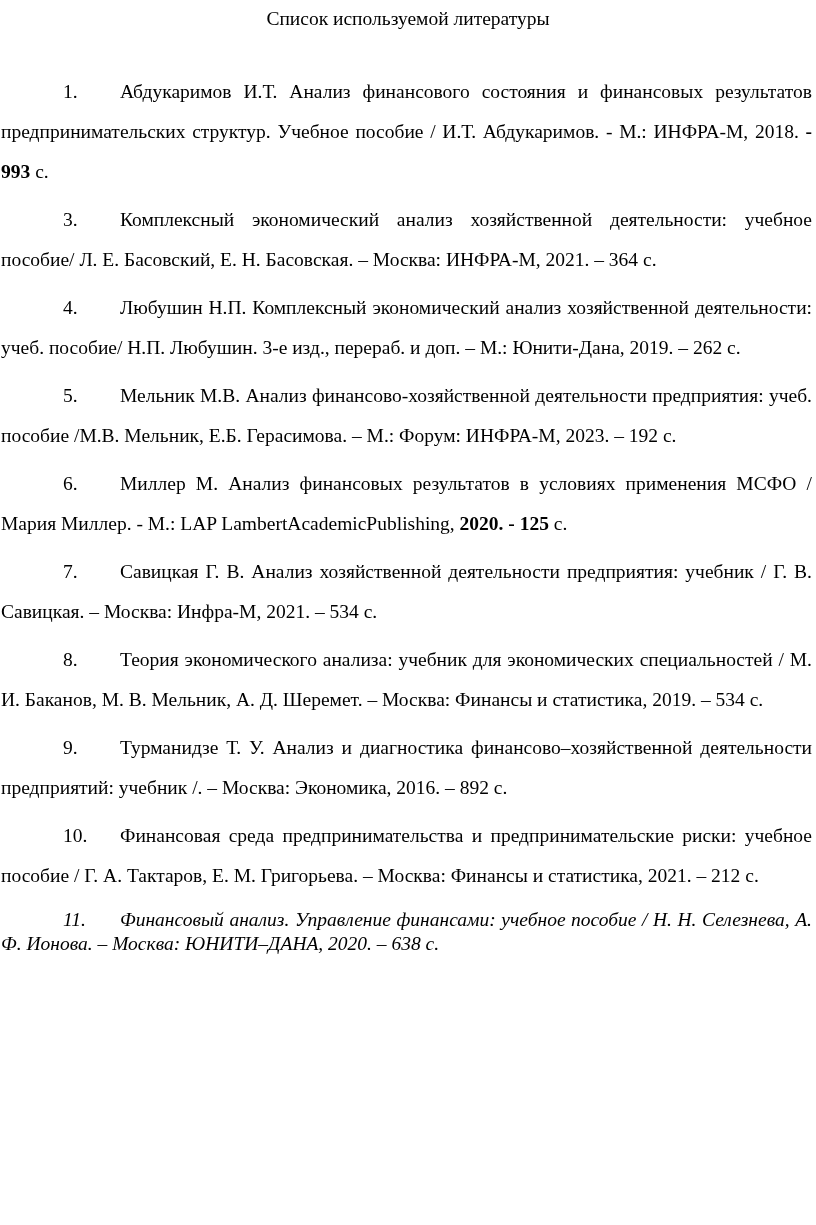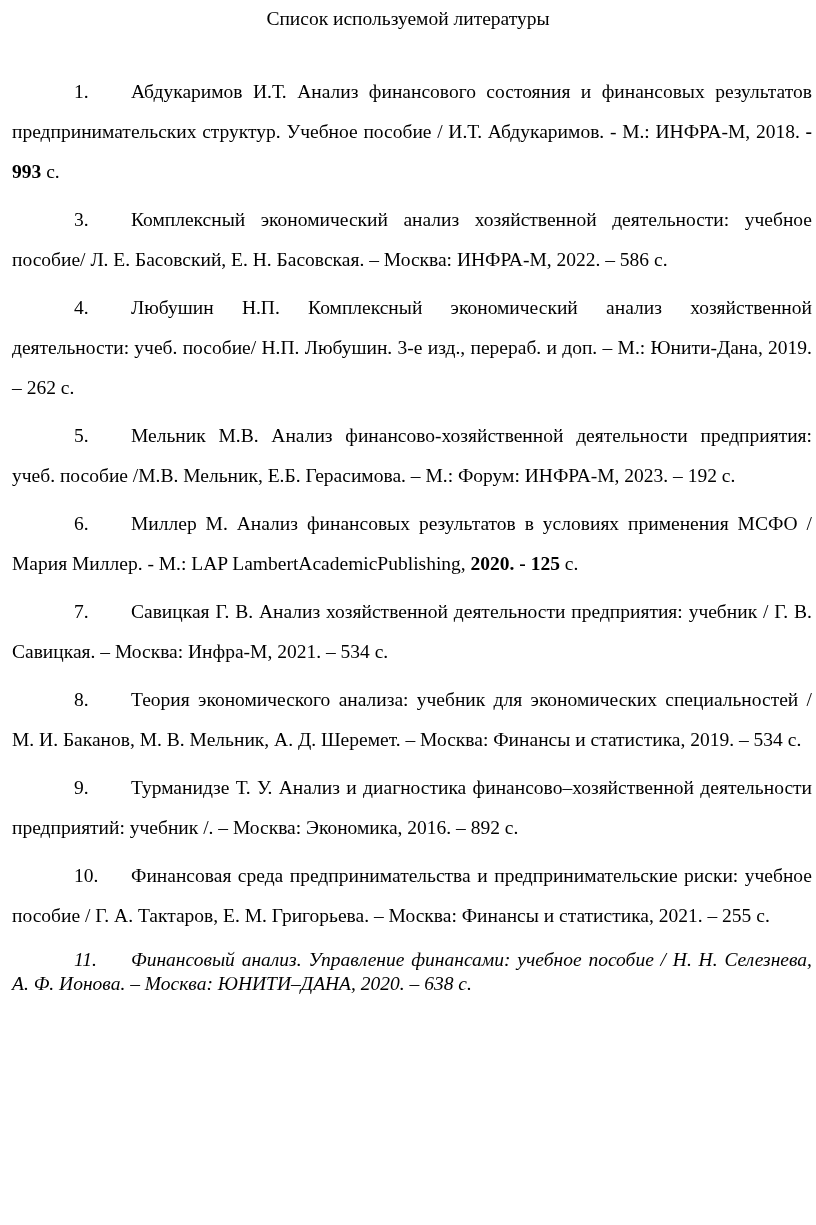--- a/index.html
+++ b/index.html
@@ -8,51 +8,51 @@
     font-family: "Liberation Serif", "DejaVu Serif", serif;
     color: #000; font-size: 19.5px;
   }
   .page { position: relative; width: 810px; height: 1225px; }
   .title {
     position: absolute; top: 4px; left: 0; width: 816px;
     text-align: center; font-size: 19.5px; line-height: 30px;
   }
   .list { position: absolute; top: 72px; left: 0; width: 812px; }
   .entry {
-    margin: 0 0 8px 12px;
+    margin: 0 0 8px 1px;
     text-align: justify; text-align-last: left;
     line-height: 40px;
     text-indent: 62px;
   }
   .entry .num { display: inline-block; width: 57px; text-indent: 0; }
   .entry.tight { line-height: 24px; margin-top: 12px; font-style: italic; }
   .entry.alt { letter-spacing: -0.1px; }
   b { font-weight: bold; }
 </style>
 </head>
 <body>
 
 <div class="page">
   <div class="title">Список используемой литературы</div>
 
   <div class="list">
     <p class="entry"><span class="num">1.</span><span>Абдукаримов И.Т. Анализ финансового состояния и финансовых результатов предпринимательских структур. Учебное пособие / И.Т. Абдукаримов. - М.: ИНФРА-М, 2018. </span><b>- 993</b><span> с.</span></p>
 
 
-    <p class="entry"><span class="num">3.</span><span>Комплексный экономический анализ хозяйственной деятельности: учебное пособие/ Л. Е. Басовский, Е. Н. Басовская. – Москва: ИНФРА-М, 2022. – 586 с.</span></p>
+    <p class="entry"><span class="num">3.</span><span>Комплексный экономический анализ хозяйственной деятельности: учебное пособие/ Л. Е. Басовский, Е. Н. Басовская. – Москва: ИНФРА-М, 2021. – 364 с.</span></p>
 
     <p class="entry"><span class="num">4.</span><span>Любушин Н.П. Комплексный экономический анализ хозяйственной деятельности: учеб. пособие/ Н.П. Любушин. 3-е изд., перераб. и доп. – М.: Юнити-Дана, 2019. – 262 с.</span></p>
 
     <p class="entry"><span class="num">5.</span><span>Мельник М.В. Анализ финансово-хозяйственной деятельности предприятия: учеб. пособие /М.В. Мельник, Е.Б. Герасимова. – М.: Форум: ИНФРА-М, 2023. – 192 с.</span></p>
 
     <p class="entry"><span class="num">6.</span><span>Миллер М. Анализ финансовых результатов в условиях применения МСФО / Мария Миллер. - М.: LAP LambertAcademicPublishing, </span><b>2020. - 125</b><span> с.</span></p>
 
     <p class="entry"><span class="num">7.</span><span>Савицкая Г. В. Анализ хозяйственной деятельности предприятия: учебник / Г. В. Савицкая. – Москва: Инфра-М, 2021. – 534 с.</span></p>
 
     <p class="entry"><span class="num">8.</span><span>Теория экономического анализа: учебник для экономических специальностей / М. И. Баканов, М. В. Мельник, А. Д. Шеремет. – Москва: Финансы и статистика, 2019. – 534 с.</span></p>
 
     <p class="entry"><span class="num">9.</span><span>Турманидзе Т. У. Анализ и диагностика финансово–хозяйственной деятельности предприятий: учебник /. – Москва: Экономика, 2016. – 892 с.</span></p>
 
-    <p class="entry"><span class="num">10.</span><span>Финансовая среда предпринимательства и предпринимательские риски: учебное пособие / Г. А. Тактаров, Е. М. Григорьева. – Москва: Финансы и статистика, 2021. – 255 с.</span></p>
+    <p class="entry"><span class="num">10.</span><span>Финансовая среда предпринимательства и предпринимательские риски: учебное пособие / Г. А. Тактаров, Е. М. Григорьева. – Москва: Финансы и статистика, 2021. – 212 с.</span></p>
 
     <p class="entry tight"><span class="num">11.</span><span>Финансовый анализ. Управление финансами: учебное пособие / Н. Н. Селезнева, А. Ф. Ионова. – Москва: ЮНИТИ–ДАНА, 2020. – 638 с.</span></p>
   </div>
 </div>
 
 </body></html>

